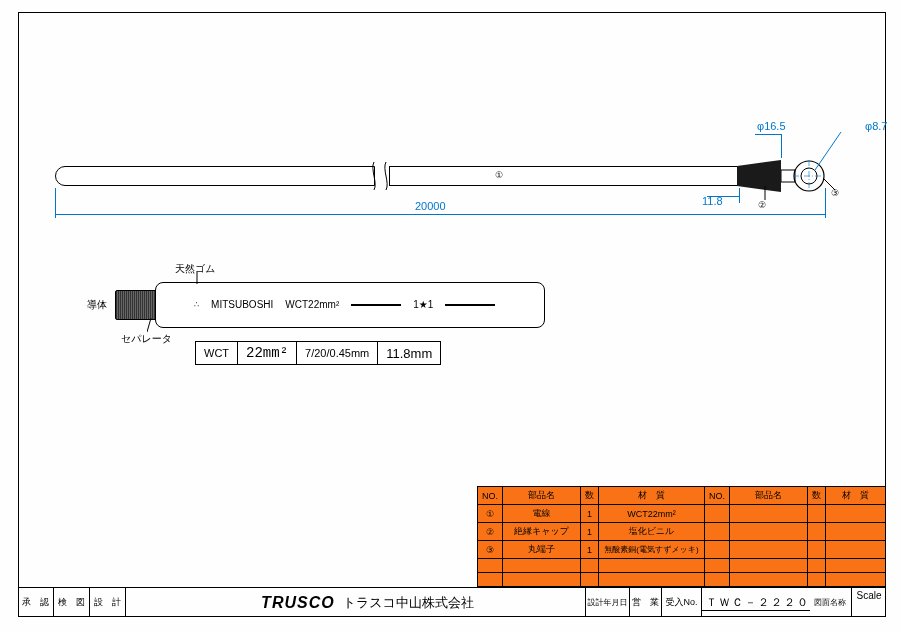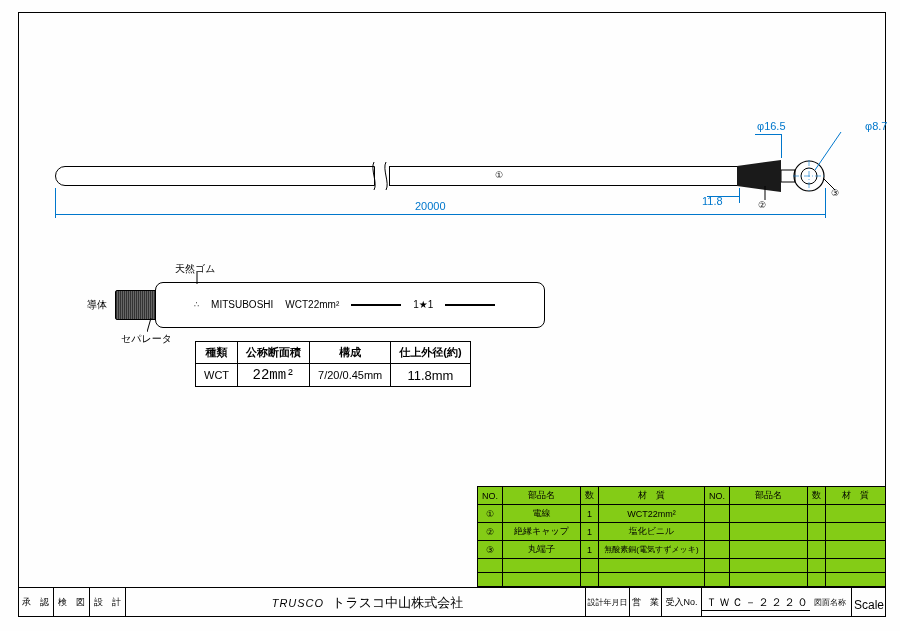--- a/index.html
+++ b/index.html
@@ -110,42 +110,42 @@
     position: absolute;
     right: 14px; bottom: 44px;
     border-collapse: collapse;
     font-size: 9px;
   }
   .parts-table td, .parts-table th {
     border: 1px solid #000;
     padding: 2px 4px;
     text-align: center;
     height: 14px;
-    background: #84cc16;
+    background: #f97316;
   }
   .parts-table th { font-weight: normal; }
   .title-block {
     position: absolute;
     left: 18px; right: 14px; bottom: 14px;
     height: 30px;
     border-top: 1.5px solid #000;
     display: flex;
     font-size: 9px;
   }
   .tb-cell {
     border-right: 1px solid #000;
     display: flex;
     align-items: center;
     justify-content: center;
     padding: 0 4px;
     white-space: nowrap;
   }
   .tb-logo {
-    font-weight: normal;
-    font-size: 11px;
+    font-weight: bold;
+    font-size: 16px;
     font-style: italic;
     letter-spacing: 1px;
     margin-left: 24px;
   }
   .tb-company { font-size: 13px; }
   .tb-sub {
     display: flex;
     flex-direction: row;
     width: 100%;
   }
@@ -237,26 +237,20 @@
         <line x1="4" y1="0" x2="4" y2="12" stroke="#000"></line>
       </svg>
     <span class="label-arrow" style="left:6px; top:62px;">セパレータ</span>
     <svg style="position:absolute; left:32px; top:48px;" width="10" height="16">
         <line x1="4" y1="0" x2="0" y2="14" stroke="#000"></line>
       </svg>
   </div>
 
   <table class="spec-table">
     <tbody>
-        <tr>
-      <th>種類</th>
-      <th>公称断面積</th>
-      <th>構成</th>
-      <th>仕上外径(約)</th>
-    </tr>
     <tr>
       <td>WCT</td>
       <td style="font-size:14px;font-family:Liberation Mono, monospace;">22mm²</td>
       <td>7/20/0.45mm</td>
       <td style="font-size:13px;">11.8mm</td>
     </tr>
   </tbody>
     </table>
 
   <table class="parts-table">
@@ -334,15 +328,15 @@
     </div>
     <div class="tb-cell" style="width:44px; font-size:8px;">設計年月日</div>
     <div class="tb-cell" style="width:32px;">営　業</div>
     <div class="tb-cell" style="width:40px;">受入No.</div>
     <div class="tb-cell" style="width:150px; padding:0;">
       <div class="tb-sub">
         <div class="tb-sub-row" style="font-size:11px; letter-spacing:2px;">ＴＷＣ－２２２０</div>
         <div class="tb-sub-row" style="font-size:8px;">図面名称</div>
       </div>
     </div>
-    <div class="tb-cell" style="width:34px; border-right:none; font-size:12px; align-items:flex-start; padding-top:2px;margin-top:8px;">Scale</div>
+    <div class="tb-cell" style="width:34px; border-right:none; font-size:10px; align-items:flex-start; padding-top:2px;">Scale</div>
   </div>
 </div>
 
 </body></html>

